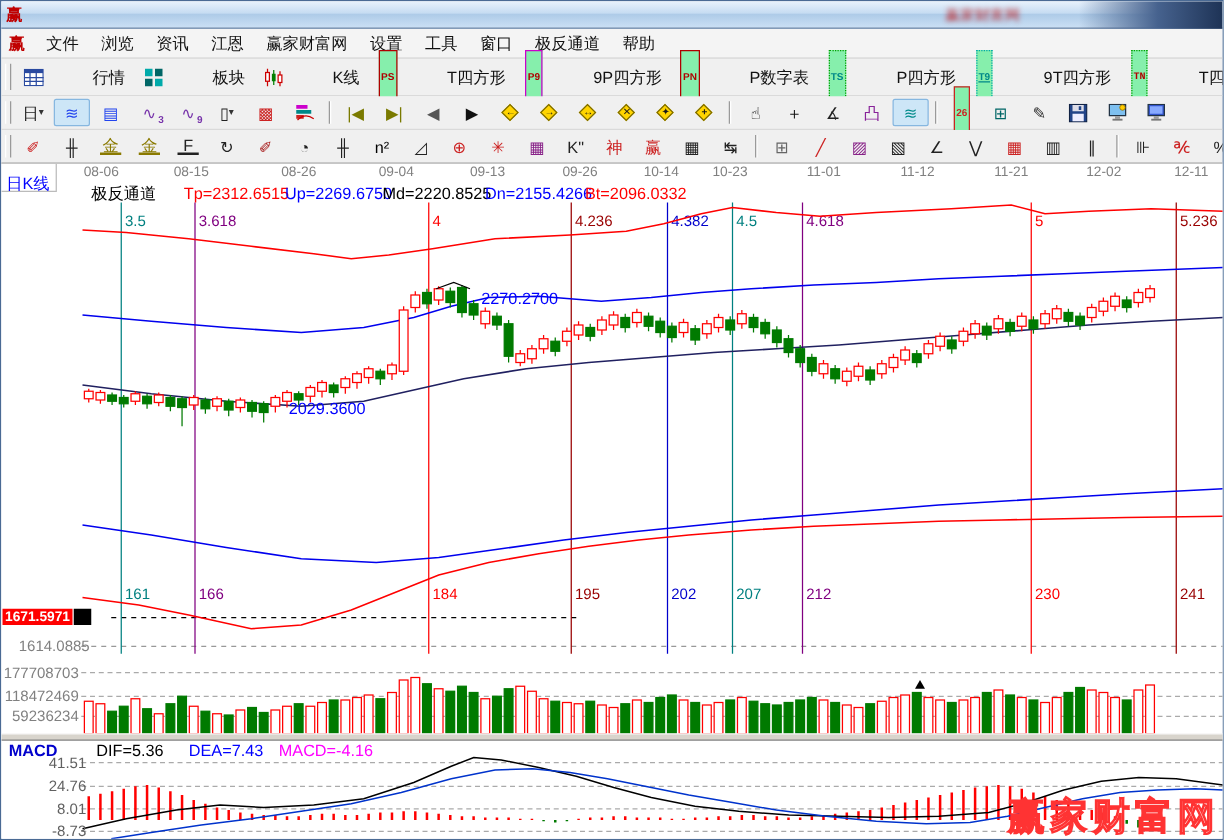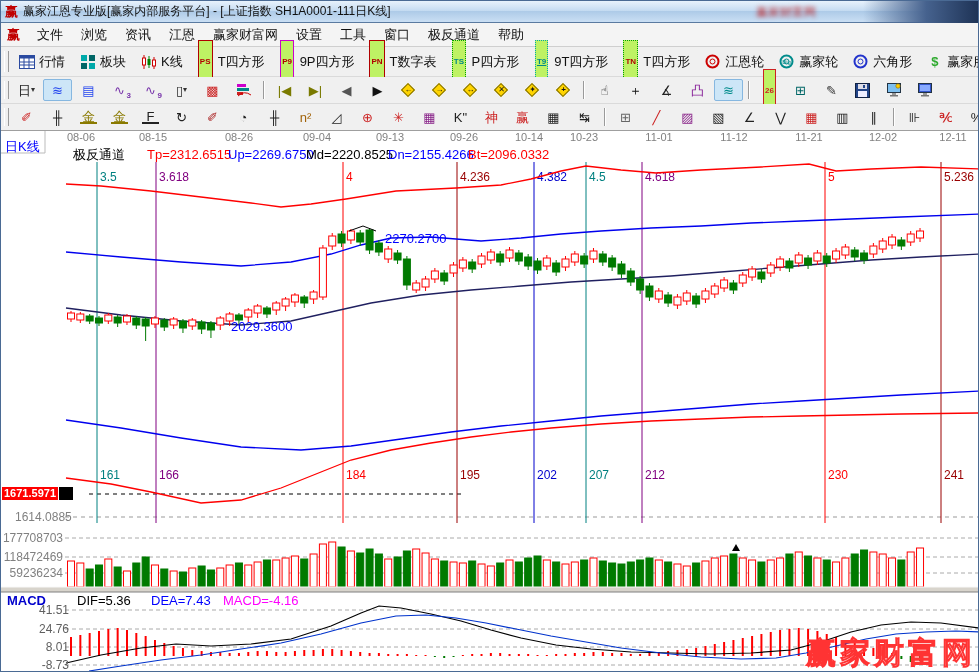--- a/index.html
+++ b/index.html
@@ -25,48 +25,47 @@
   
   .toolbar{display:flex;align-items:center;background:#f0f0f0;padding:0 2px 0 10px;position:relative;}
   .toolbar::before{content:"";position:absolute;left:3px;top:15%;height:70%;width:3px;
     border-left:1px solid #fff;border-right:1px solid #9a9a9a;}
   .tb1{height:30px;border-bottom:1px solid #dadada;}
   .tb2{height:27px;border-bottom:1px solid #dadada;}
   .tb3{height:27px;border-bottom:1px solid #9f9f9f;}
   .tbtn{display:inline-flex;align-items:center;gap:4px;padding:2px 5px;margin:0 1px;
     border:1px solid transparent;border-radius:2px;background:transparent;cursor:default;font-family:inherit;}
   .tbtn.sel{background:#cde6f7;border-color:#86b7e0;}
-  .tbtn .lbl{font-size:13px;color:#111;white-space:nowrap;}
+  .tbtn .lbl{font-size:13px;color:#111;white-space:nowrap;margin-left:35px;}
   .gicon{display:inline-flex;width:17px;height:16px;align-items:center;justify-content:center;
     font-size:13px;line-height:1;position:relative;font-weight:normal;}
   .gicon .sub{position:absolute;bottom:-2px;right:-3px;font-size:8px;font-weight:bold;}
   .gicon.under{border-bottom:2px solid currentColor;height:14px;}
   .combo-arrow{font-size:8px;color:#333;margin-left:0;}
   .box-icon{font-size:8px;font-weight:bold;border:1px solid;padding:15px 1px;line-height:11px;
-    background:#bef264;letter-spacing:0;}
+    background:#86efac;letter-spacing:0;}
   .box-icon.dashed{border-style:dotted;}
   .dwrap{width:15px;height:15px;position:relative;display:inline-block;}
   .diamond{position:absolute;left:2px;top:2px;width:10px;height:10px;background:#ffd400;
     border:1px solid #7a6a00;transform:rotate(45deg);}
   .dmark{position:absolute;inset:0;display:flex;align-items:center;justify-content:center;
     font-size:8px;color:#1a1a1a;font-weight:bold;}
   .vsep{width:2px;height:18px;border-left:1px solid #9a9a9a;border-right:1px solid #fff;margin:0 4px;}
   
   .chart-region{position:absolute;left:0;top:130px;width:979px;height:541px;background:#fff;}
   svg{display:block;}
   svg text{font-family:"Liberation Sans","DejaVu Sans",sans-serif;}
 </style>
 </head>
 <body>
 
 <div class="window">
 
   <div class="titlebar">
     <span class="app-icon">赢</span>
-    <span class="title-text">赢家江恩专业版[赢家内部服务平台] - [上证指数 SH1A0001-111日K线]</span>
     <span class="tb-watermark">赢家财富网</span>
     <span class="tb-dark"></span>
   </div>
 
   <div class="menubar">
     <span class="menu-logo">赢</span>
   <span class="menu-item">文件</span>
       <span class="menu-item">浏览</span>
       <span class="menu-item">资讯</span>
       <span class="menu-item">江恩</span>
@@ -122,37 +121,37 @@
       <button class="tbtn">
         <span class="gicon">
           <span class="box-icon" style="border-color: rgb(204, 0, 204); color: rgb(176, 0, 0);">P9</span>
         </span>
         <span class="lbl">9P四方形</span>
       </button>
       <button class="tbtn">
         <span class="gicon">
           <span class="box-icon" style="border-color: rgb(176, 0, 0); color: rgb(176, 0, 0);">PN</span>
         </span>
-        <span class="lbl">T数字表</span>
+        <span class="lbl">P数字表</span>
       </button>
       <button class="tbtn">
         <span class="gicon">
           <span class="box-icon dashed" style="border-color: rgb(0, 160, 0); color: rgb(0, 136, 136);">TS</span>
         </span>
         <span class="lbl">P四方形</span>
       </button>
       <button class="tbtn">
         <span class="gicon">
           <span class="box-icon dashed" style="border-color: rgb(0, 168, 168); color: rgb(0, 136, 136); text-decoration: underline;">T9</span>
         </span>
         <span class="lbl">9T四方形</span>
       </button>
       <button class="tbtn">
         <span class="gicon">
-          <span class="box-icon dashed" style="border-color: rgb(0, 160, 0); color: rgb(176, 0, 0);">TN</span>
+          <span class="box-icon dashed" style="border-color: rgb(0, 160, 0); color: rgb(176, 0, 0); font-family: Liberation Mono, monospace;">TN</span>
         </span>
         <span class="lbl">T四方形</span>
       </button>
       <button class="tbtn">
         <span class="gicon">
           <svg width="15" height="15">
             <circle cx="7.5" cy="7.5" r="6" fill="none" stroke="#cc0000" stroke-width="2"></circle>
             <circle cx="7.5" cy="7.5" r="2.5" fill="none" stroke="#cc0000" stroke-width="1"></circle>
           </svg>
         </span>
@@ -356,21 +355,21 @@
       <button class="tbtn">
         <span class="gicon" style="color: rgb(170, 34, 34);">✐</span>
       </button>
       <button class="tbtn">
         <span class="gicon" style="color: rgb(34, 34, 34);">◔</span>
       </button>
       <button class="tbtn">
         <span class="gicon" style="color: rgb(34, 34, 34);">╫</span>
       </button>
       <button class="tbtn">
-        <span class="gicon" style="color: #a16207;">n²</span>
+        <span class="gicon" style="color: #000000;">n²</span>
       </button>
       <button class="tbtn">
         <span class="gicon" style="color: rgb(34, 34, 34);">◿</span>
       </button>
       <button class="tbtn">
         <span class="gicon" style="color: rgb(204, 34, 34);">⊕</span>
       </button>
       <button class="tbtn">
         <span class="gicon" style="color: rgb(204, 34, 34);">✳</span>
       </button>

